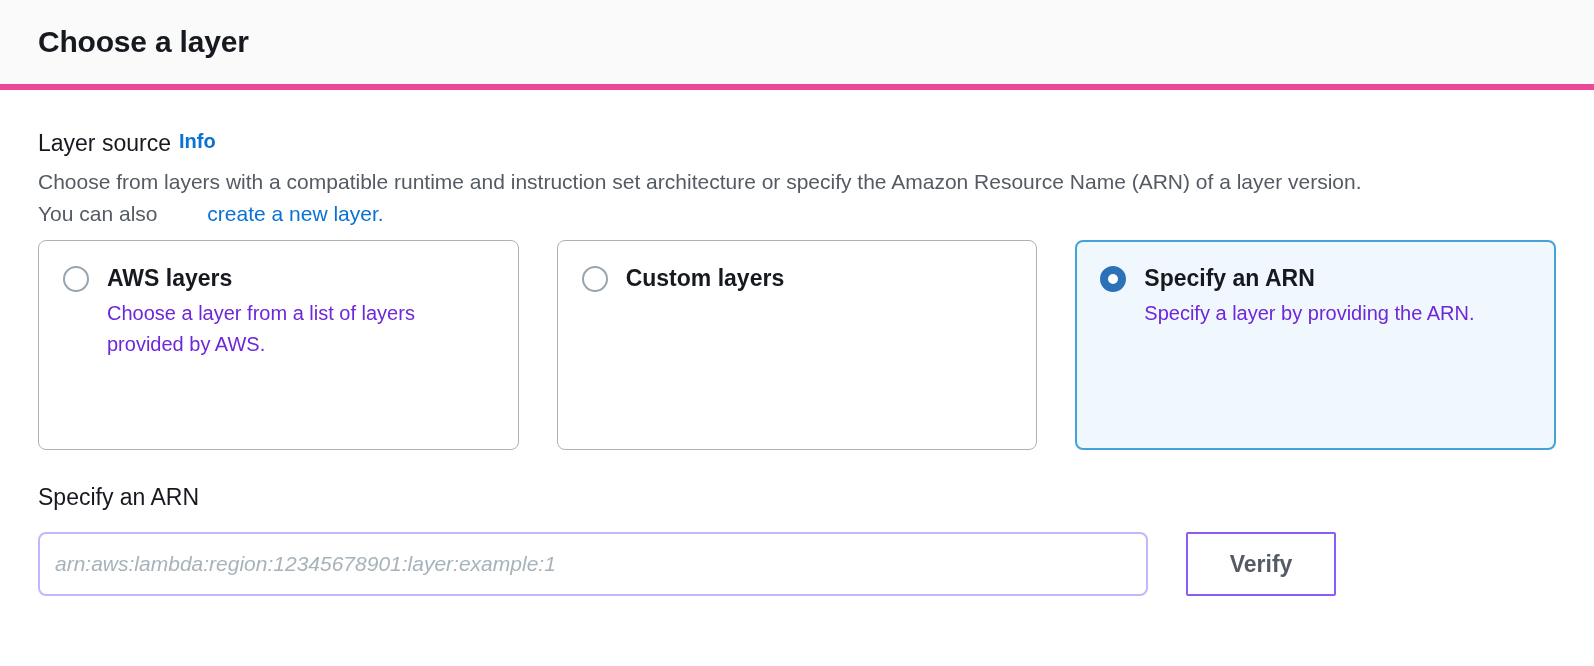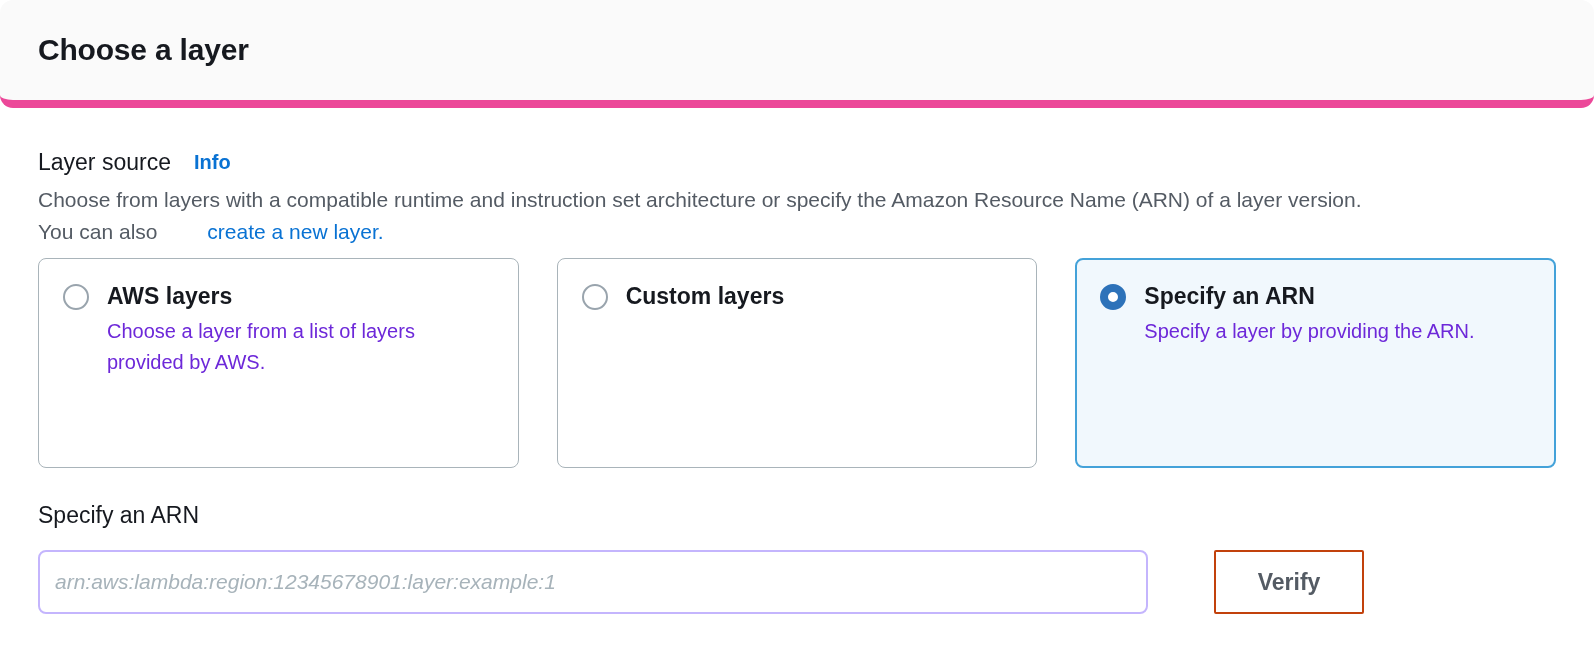--- a/index.html
+++ b/index.html
@@ -8,39 +8,38 @@
     width: 1594px;
     height: 666px;
     background: #ffffff;
     font-family: "Liberation Sans", sans-serif;
     color: #16191f;
     overflow: hidden;
   }
 
   
   .page-header {
-    height: 108px;
+    height: 90px;
     background: #fafafa;
-    border-bottom: 8px solid #ec4899;
+    border-bottom: 6px solid #ec4899;
     display: flex;
     align-items: center;
     padding: 0 38px;
-    border-radius: 13px;
   }
   .page-title {
     font-size: 30px;
     font-weight: 700;
     letter-spacing: -0.2px;
     margin: 0;
   }
 
   .content { padding: 40px 38px 0 38px; }
 
   
-  .label-row { display: flex; align-items: center; gap: 23px; height: 28px; }
+  .label-row { display: flex; align-items: flex-start; gap: 8px; height: 28px; }
   .field-label { font-size: 23px; font-weight: 400; color: #16191f; }
   .info-link {
     font-size: 20px;
     font-weight: 700;
     color: #0972d3;
     text-decoration: none;
     cursor: pointer;
   }
   .field-desc {
     margin: 8px 0 0 0;
@@ -112,28 +111,27 @@
     outline: none;
     caret-color: #000;
     background: #ffffff;
   }
   .arn-input::placeholder { font-style: italic; color: #a7b3ba; opacity: 1; }
   .verify-btn {
     height: 64px;
     min-width: 150px;
     padding: 0 36px;
     background: #ffffff;
-    border: 2px solid #c2410c;
+    border: 2px solid #8b5cf6;
     border-radius: 2px;
     font-family: "Liberation Sans", sans-serif;
     font-size: 23px;
     font-weight: 700;
     color: #545b64;
     cursor: pointer;
-    margin-left: 28px;
   }
 </style>
 </head>
 <body>
 
 <header class="page-header">
   <h1 class="page-title">Choose a layer</h1>
 </header>
 
 <main class="content">

